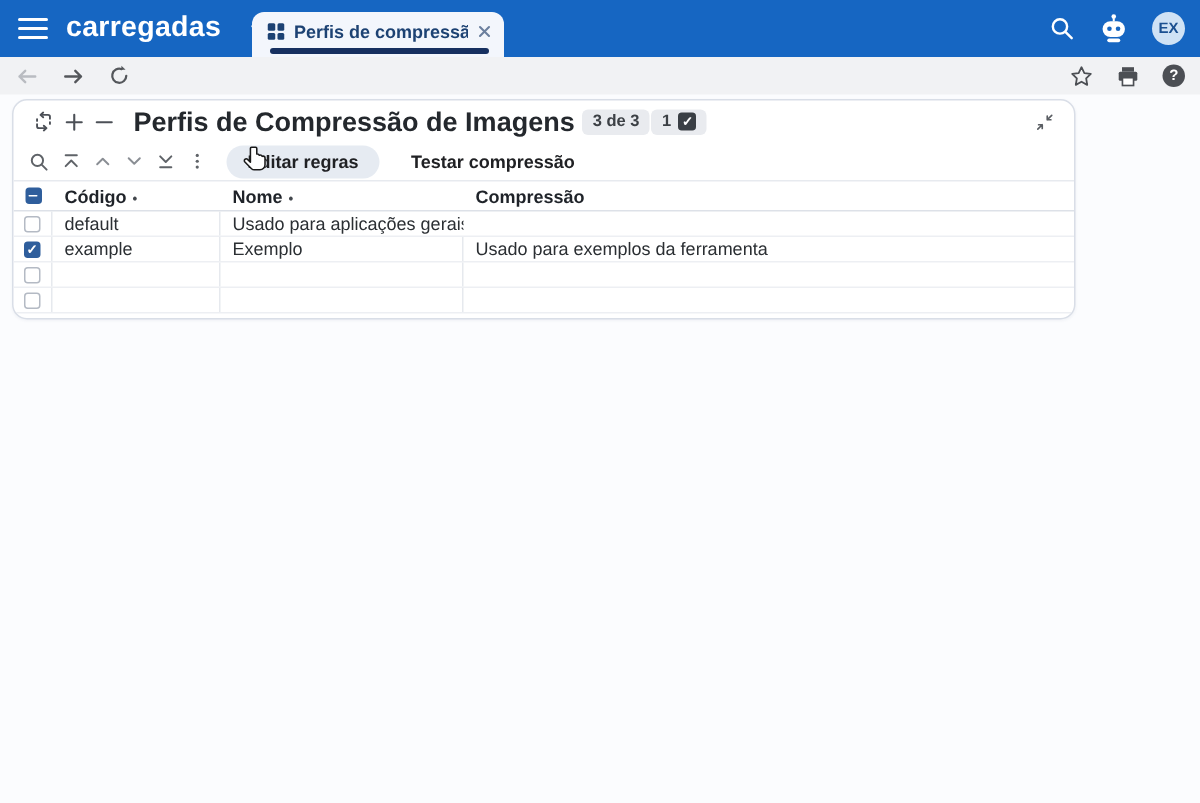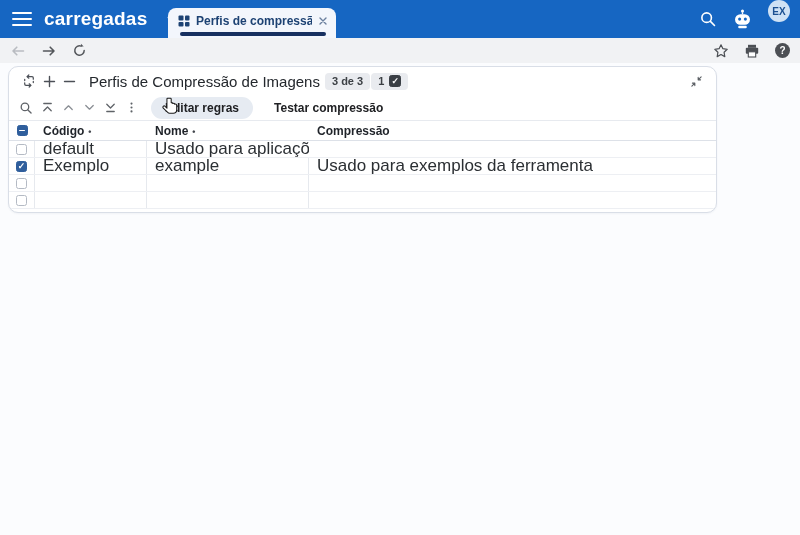--- a/index.html
+++ b/index.html
@@ -17,21 +17,21 @@
 
   .tab { position:absolute; left:168px; bottom:0; width:168px; height:30px;
     background:#f3f6fc; border-radius:8px 8px 0 0; display:flex; align-items:center;
     padding:0 8px 4px 10px; cursor:pointer; }
   .tab-label { flex:1; font-size:12px; font-weight:bold; color:#1d4273;
     white-space:nowrap; overflow:hidden; margin:0 6px; }
   .tab-thumb { position:absolute; left:12px; bottom:2px; width:146px; height:4px;
     background:#173060; border-radius:2px; }
 
   .header-right { position:absolute; right:10px; top:0; height:38px;
-    display:flex; gap:14px; }
+    display:flex; align-items:center; gap:14px; }
   .avatar { width:22px; height:22px; border-radius:50%; background:#cfe2f5;
     color:#1b5091; font-size:10px; font-weight:bold; display:flex;
     align-items:center; justify-content:center; cursor:pointer; }
 
   
   .browser-bar { height:25px; background:#f1f2f4; display:flex; align-items:center;
     padding:0 10px; gap:15px; }
   .bb-spacer { flex:1; }
   .icon-btn { display:flex; align-items:center; justify-content:center; cursor:pointer; }
   .help-circle { width:15px; height:15px; border-radius:50%; background:#4c4f54;
@@ -39,21 +39,21 @@
     justify-content:center; cursor:pointer; }
 
   
   .content { position:relative; height:472px; }
   .panel { position:absolute; left:8px; top:3px; width:709px; background:#fff;
     border:1px solid #d9dee7; border-radius:10px; box-shadow:0 1px 2px rgba(30,50,90,.05);
     overflow:hidden; }
 
   .panel-head { height:28px; display:flex; align-items:center; padding:0 10px; }
   .panel-head .icon-btn { width:20px; }
-  .panel-title { font-size:15px; font-weight:normal; color:#24282d; margin:0 4px 0 10px; }
+  .panel-title { font-size:18px; font-weight:bold; color:#24282d; margin:0 4px 0 10px; }
   .badge { background:#e9ebef; border-radius:4px; padding:2.5px 7px; font-size:11px;
     font-weight:bold; color:#3c4045; margin-left:1px; display:flex; align-items:center; gap:5px; }
   .ph-spacer { flex:1; }
 
   .panel-toolbar { height:25px; display:flex; align-items:center; padding:0 8px; gap:3px; }
   .panel-toolbar .icon-btn { width:18px; height:18px; }
   .pill-btn { border:none; background:#e6ebf2; border-radius:12px; padding:4px 14px;
     font-family:inherit; font-size:12px; font-weight:bold; color:#202124;
     cursor:pointer; margin-left:8px; white-space:nowrap; }
   .flat-btn { border:none; background:transparent; border-radius:12px; padding:4px 12px;
@@ -61,21 +61,21 @@
     cursor:pointer; margin-left:6px; white-space:nowrap; }
 
   
   .tbl { border-top:1px solid #e7eaef; padding-bottom:3px; }
   .grid-cols { display:grid; grid-template-columns:26px 112px 162px 1fr; align-items:center; }
   .thead { height:20px; border-bottom:1px solid #dde1e8; font-size:12px;
     font-weight:bold; color:#1f2329; }
   .th { padding-left:8px; display:flex; align-items:baseline; gap:4px; }
   .th .marker { font-size:9px; color:#43474d; }
   .tr { height:17px; border-bottom:1px solid #edeff3; cursor:pointer; }
-  .td { font-size:17px; color:#2b2f33; padding-left:8px; height:100%;
+  .td { font-size:12px; color:#2b2f33; padding-left:8px; height:100%;
     display:flex; align-items:center; white-space:nowrap; overflow:hidden; }
   .td.bordered { border-right:1px solid #e6e9ee; }
   .cell-check { justify-content:center; padding-left:0; }
 
   .checkbox { width:11px; height:11px; border:1.5px solid #b4bac4; border-radius:2.5px;
     background:#fff; display:inline-flex; align-items:center; justify-content:center;
     cursor:pointer; }
   .checkbox.checked { background:#2f5e9c; border-color:#2f5e9c; }
   .checkbox.checked::after { content:"✓"; color:#fff; font-size:9px; line-height:1; font-weight:bold; }
   .checkbox.indeterminate { background:#2f5e9c; border-color:#2f5e9c; }
@@ -277,22 +277,22 @@
     </div>
     <div class="td bordered cell-codigo">default</div>
     <div class="td cell-desc">Usado para aplicações gerais, quando alguma imagem é carregada no sistema.</div>
   </div>
 
 
   <div class="grid-cols tr">
     <div class="td cell-check bordered">
       <span class="checkbox checked"></span>
     </div>
+    <div class="td bordered cell-codigo">example</div>
     <div class="td bordered cell-nome">Exemplo</div>
-    <div class="td bordered cell-codigo">example</div>
     <div class="td cell-desc">Usado para exemplos da ferramenta</div>
   </div>
 
   <div class="grid-cols tr">
     <div class="td cell-check bordered">
       <span class="checkbox"></span>
     </div>
     <div class="td bordered cell-codigo"></div>
     <div class="td bordered cell-nome"></div>
     <div class="td cell-desc"></div>

